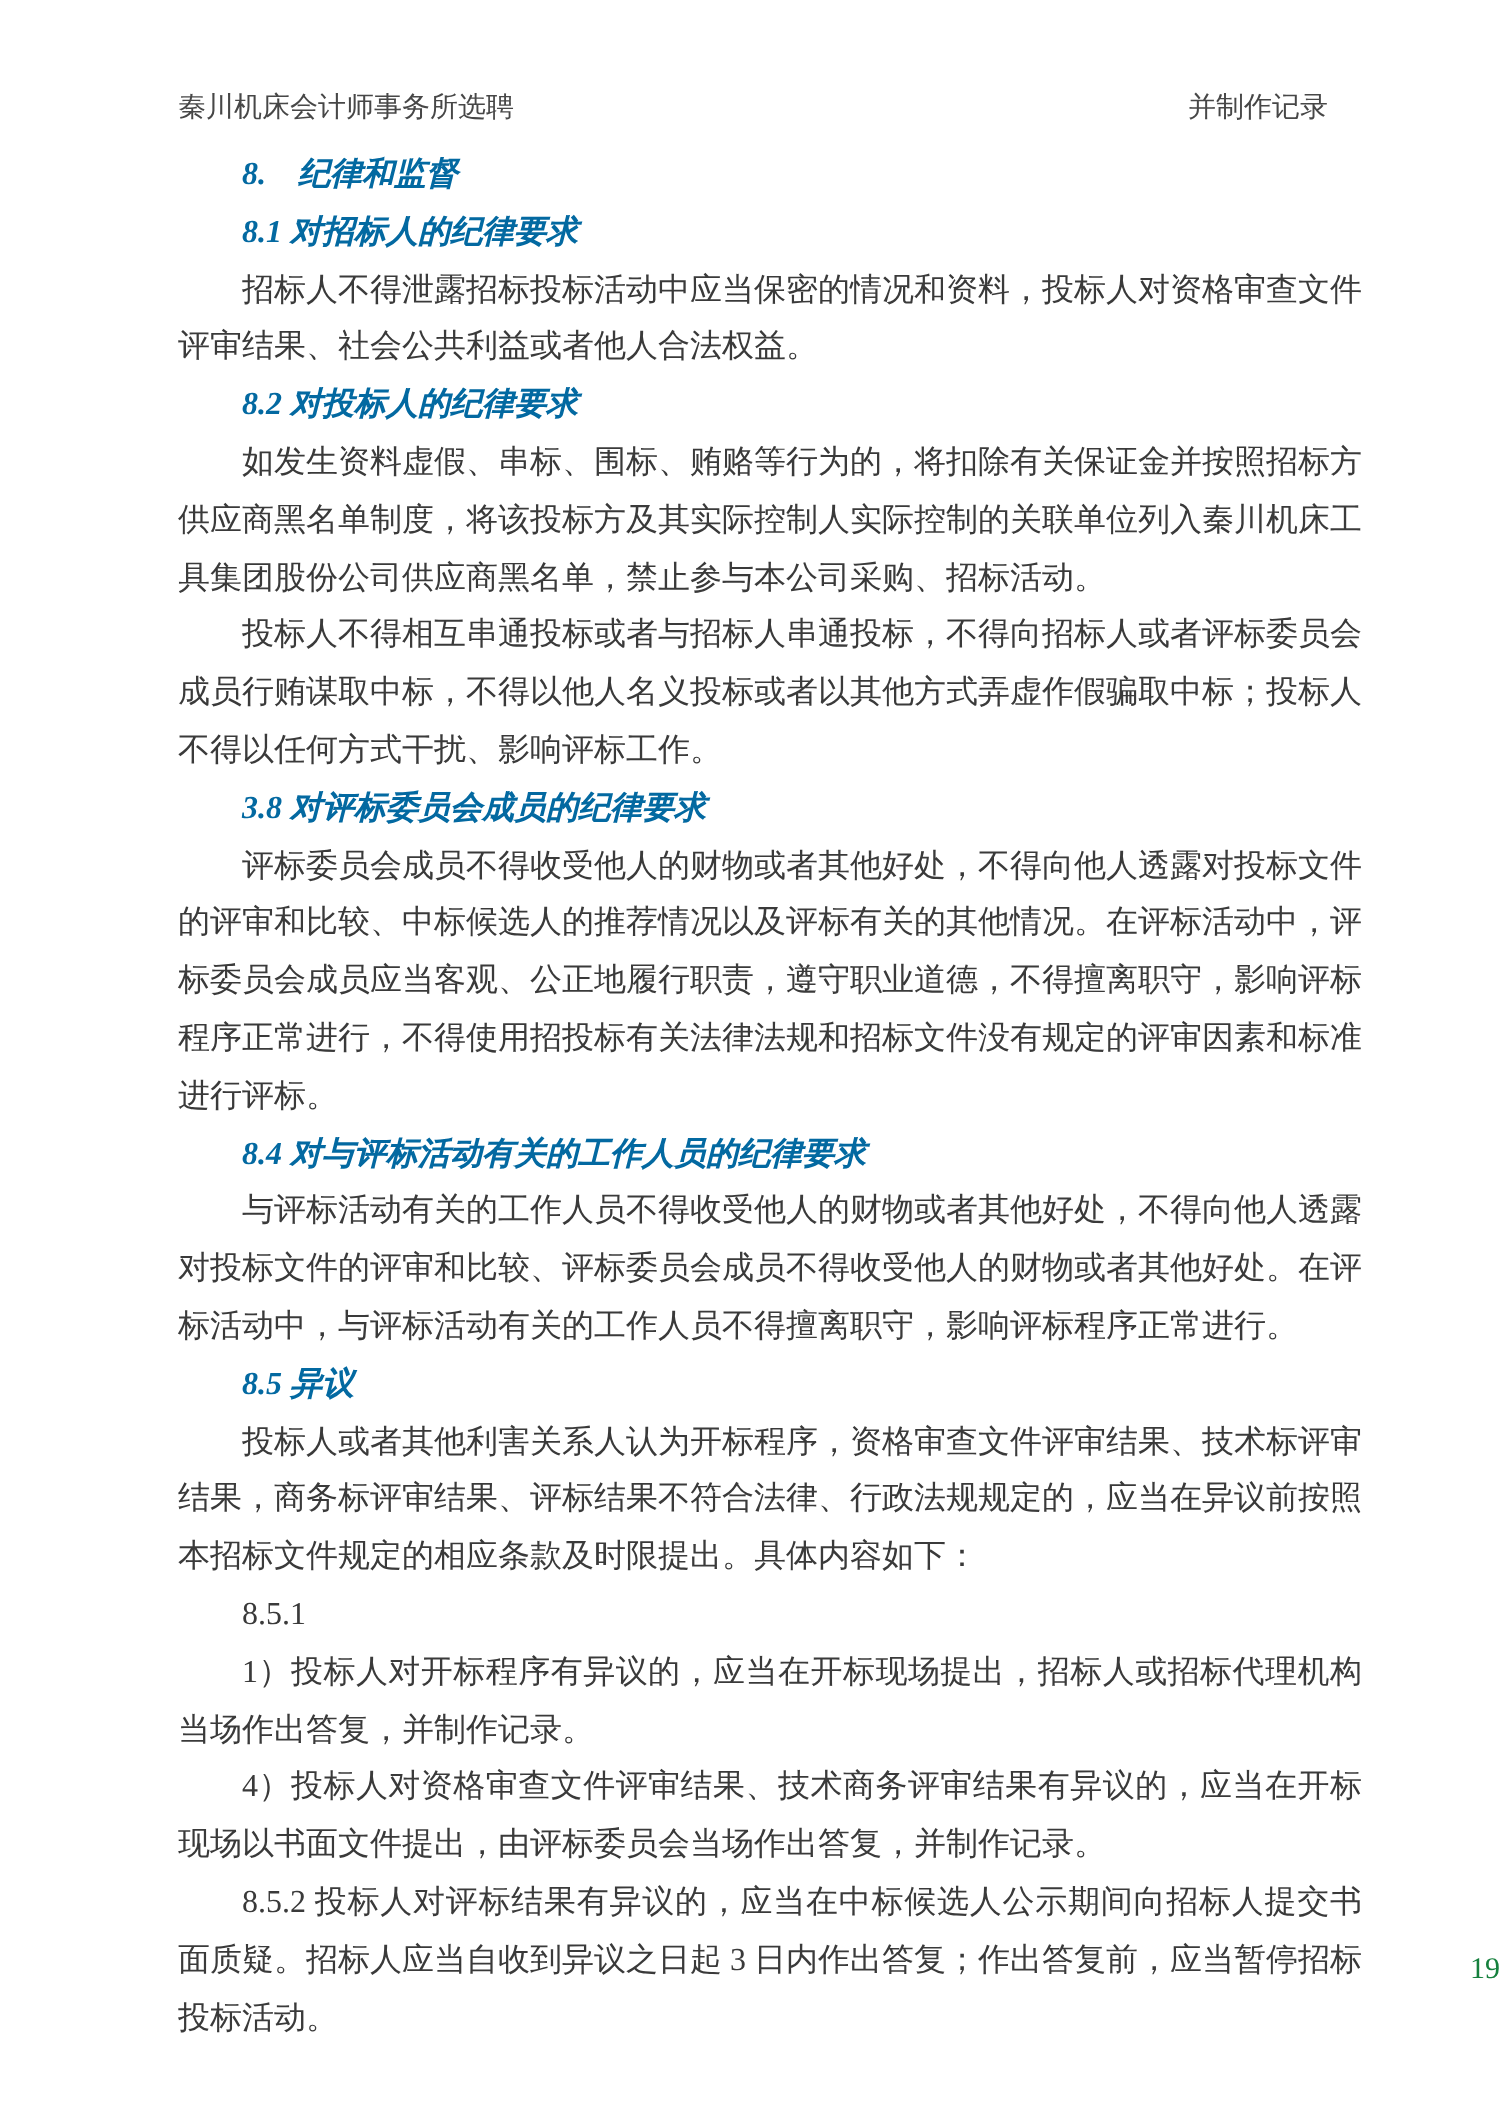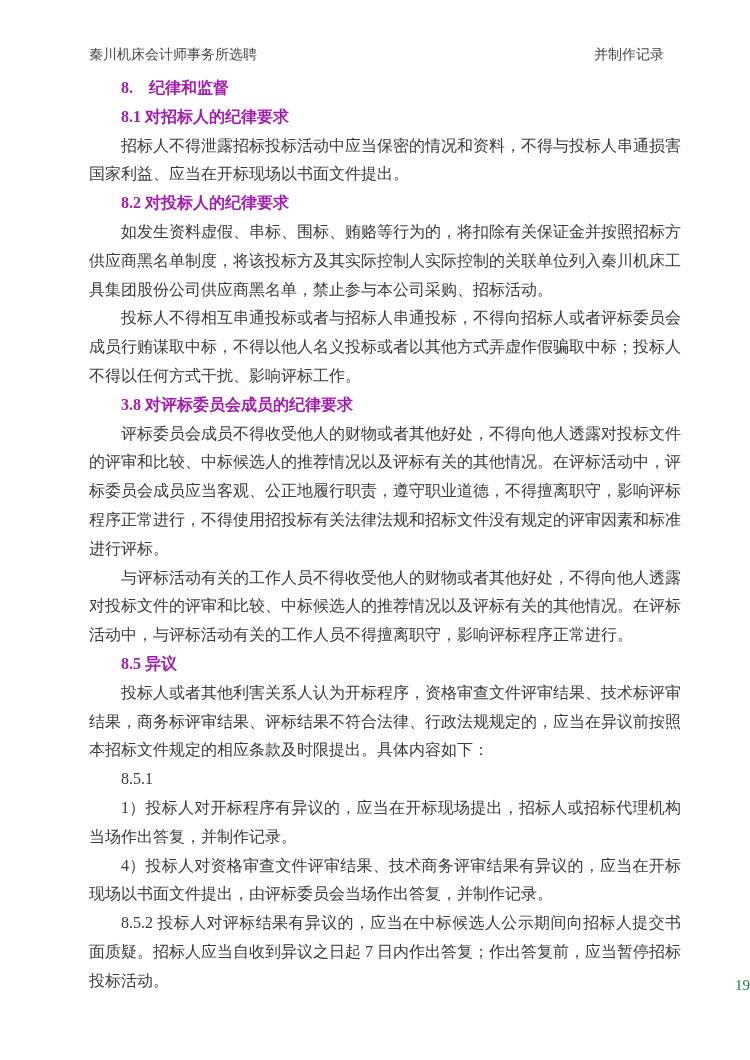--- a/index.html
+++ b/index.html
@@ -34,23 +34,24 @@
     left: 89px;
     width: 592px;
     font-size: 16px;
     line-height: 28.8px;
     text-align: justify;
   }
   .content .h1,
   .content .h2 {
     margin: 0;
     font-weight: bold;
-    color: #a21caf;
+    color: #0369a1;
     text-indent: 2em;
     text-align: left;
+    font-style: italic;
   }
   .content p.body {
     margin: 0;
     text-indent: 2em;
   }
   .page-footer {
     position: absolute;
     top: 976px;
     left: 0;
     width: 750px;
@@ -66,32 +67,33 @@
 <div class="page">
 
   <div class="page-header">
     <span>秦川机床会计师事务所选聘</span>
     <span>并制作记录</span>
   </div>
 
   <div class="content">
     <p class="h1">8.　纪律和监督</p>
     <p class="h2">8.1 对招标人的纪律要求</p>
-    <p class="body">招标人不得泄露招标投标活动中应当保密的情况和资料，不得与投标人串通损害国家利益、应当在开标现场以书面文件提出。</p>
+    <p class="body">招标人不得泄露招标投标活动中应当保密的情况和资料，投标人对资格审查文件评审结果、社会公共利益或者他人合法权益。</p>
     <p class="h2">8.2 对投标人的纪律要求</p>
     <p class="body">如发生资料虚假、串标、围标、贿赂等行为的，将扣除有关保证金并按照招标方供应商黑名单制度，将该投标方及其实际控制人实际控制的关联单位列入秦川机床工具集团股份公司供应商黑名单，禁止参与本公司采购、招标活动。</p>
     <p class="body">投标人不得相互串通投标或者与招标人串通投标，不得向招标人或者评标委员会成员行贿谋取中标，不得以他人名义投标或者以其他方式弄虚作假骗取中标；投标人不得以任何方式干扰、影响评标工作。</p>
     <p class="h2">3.8 对评标委员会成员的纪律要求</p>
     <p class="body">评标委员会成员不得收受他人的财物或者其他好处，不得向他人透露对投标文件的评审和比较、中标候选人的推荐情况以及评标有关的其他情况。在评标活动中，评标委员会成员应当客观、公正地履行职责，遵守职业道德，不得擅离职守，影响评标程序正常进行，不得使用招投标有关法律法规和招标文件没有规定的评审因素和标准进行评标。</p>
-    <p class="body">与评标活动有关的工作人员不得收受他人的财物或者其他好处，不得向他人透露对投标文件的评审和比较、中标候选人的推荐情况以及评标有关的其他情况。在评标活动中，与评标活动有关的工作人员不得擅离职守，影响评标程序正常进行。</p>
+    <p class="h2">8.4 对与评标活动有关的工作人员的纪律要求</p>
+    <p class="body">与评标活动有关的工作人员不得收受他人的财物或者其他好处，不得向他人透露对投标文件的评审和比较、评标委员会成员不得收受他人的财物或者其他好处。在评标活动中，与评标活动有关的工作人员不得擅离职守，影响评标程序正常进行。</p>
     <p class="h2">8.5 异议</p>
     <p class="body">投标人或者其他利害关系人认为开标程序，资格审查文件评审结果、技术标评审结果，商务标评审结果、评标结果不符合法律、行政法规规定的，应当在异议前按照本招标文件规定的相应条款及时限提出。具体内容如下：</p>
     <p class="body">8.5.1</p>
     <p class="body">1）投标人对开标程序有异议的，应当在开标现场提出，招标人或招标代理机构当场作出答复，并制作记录。</p>
     <p class="body">4）投标人对资格审查文件评审结果、技术商务评审结果有异议的，应当在开标现场以书面文件提出，由评标委员会当场作出答复，并制作记录。</p>
-    <p class="body">8.5.2 投标人对评标结果有异议的，应当在中标候选人公示期间向招标人提交书面质疑。招标人应当自收到异议之日起 7 日内作出答复；作出答复前，应当暂停招标投标活动。</p>
+    <p class="body">8.5.2 投标人对评标结果有异议的，应当在中标候选人公示期间向招标人提交书面质疑。招标人应当自收到异议之日起 3 日内作出答复；作出答复前，应当暂停招标投标活动。</p>
   </div>
 
   <div class="page-footer">
     <span>19</span>
   </div>
 
 </div>
 
 </body></html>

